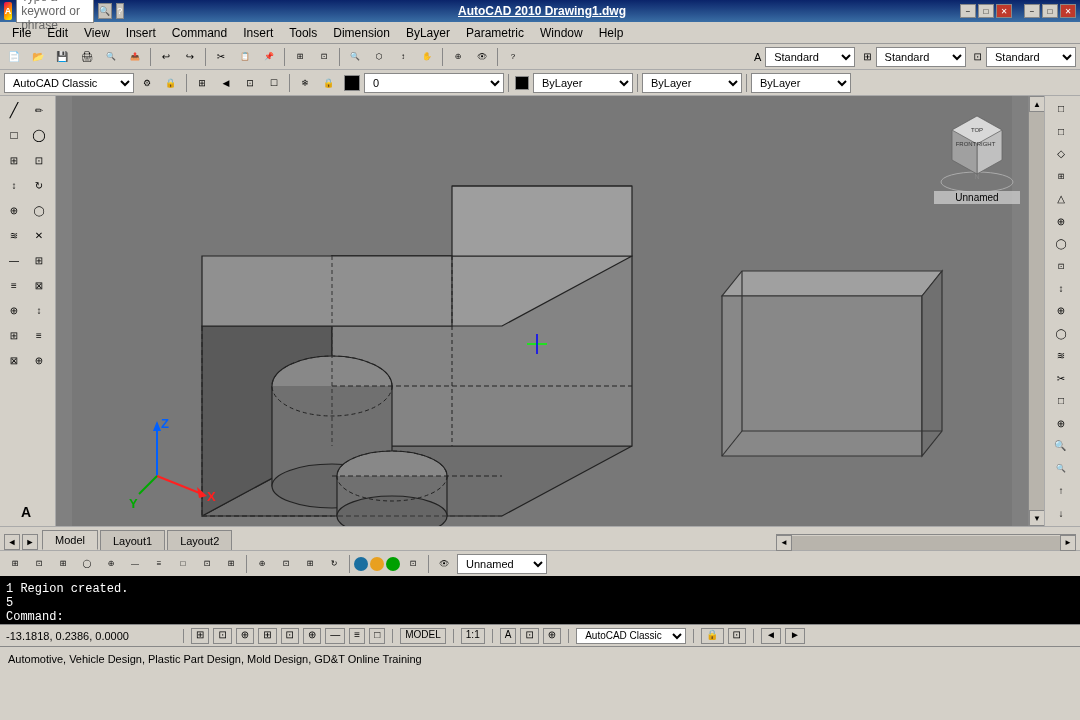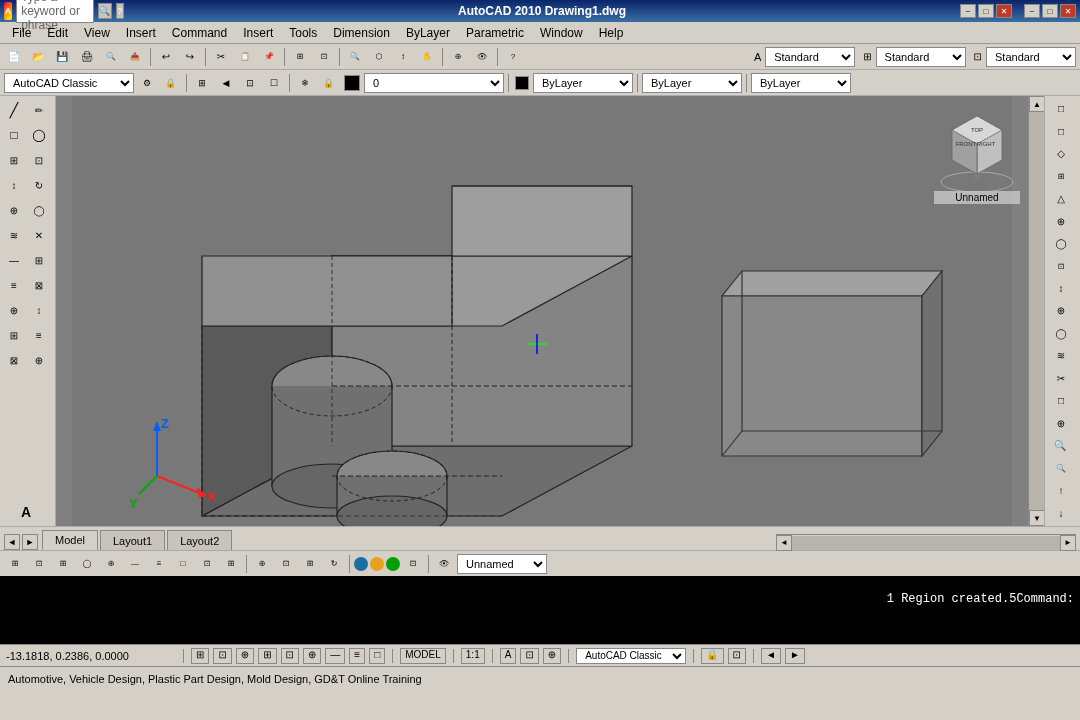--- a/index.html
+++ b/index.html
@@ -175,27 +175,28 @@
       background: #d4d0c8;
       border-top: 1px solid #aaa;
       display: flex;
       align-items: center;
       padding: 0 4px;
       gap: 2px;
     }
 
     
     #cmd-area {
-      height: 68px;
+      height: 48px;
       background: #000;
       color: #fff;
       font-family: 'Courier New', monospace;
       font-size: 12px;
-      padding: 16px 6px;
-      display: flex;
+      padding: 0 6px;
+      display: flex;
+      flex-direction: column;
       justify-content: flex-end;
       position: relative;
     }
     #cmd-area .watermark {
       position: absolute;
       right: 10px;
       top: 50%;
       transform: translateY(-50%);
       color: #cc0000;
       font-size: 18px;
@@ -261,21 +262,21 @@
 </head>
 <body>
 
 <div id="title-bar">
   <div style="display:flex;align-items:center;gap:4px;width:120px;">
     <div style="width:18px;height:18px;background:linear-gradient(135deg,#e05,#f80,#ff0);border-radius:2px;display:flex;align-items:center;justify-content:center;font-size:9px;color:white;font-weight:bold;">A</div>
     <div style="background:white;border:1px solid #888;height:24px;width:160px;display:flex;align-items:center;padding:0 4px;color:#666;font-size:12px;">Type a keyword or phrase</div>
     <div style="width:16px;height:16px;background:#c8c4bc;border:1px solid #888;display:flex;align-items:center;justify-content:center;font-size:9px;">🔍</div>
     <div style="width:16px;height:16px;background:#c8c4bc;border:1px solid #888;display:flex;align-items:center;justify-content:center;font-size:9px;color:white;">?</div>
   </div>
-  <div style="flex:1;text-align:center;font-size:12px;font-weight:bold;">AutoCAD 2010    Drawing1.dwg</div>
+  <div style="flex:1;text-align:center;font-size:12px;font-weight:bold;text-decoration:underline;">AutoCAD 2010    Drawing1.dwg</div>
   <div style="display:flex;gap:2px;">
     <div class="win-btn">−</div>
     <div class="win-btn">□</div>
     <div class="win-btn" style="background:#c0392b;color:white;">✕</div>
 
     <div style="width:8px;"></div>
     <div class="win-btn">−</div>
     <div class="win-btn">□</div>
     <div class="win-btn" style="background:#c0392b;color:white;">✕</div>
   </div>

